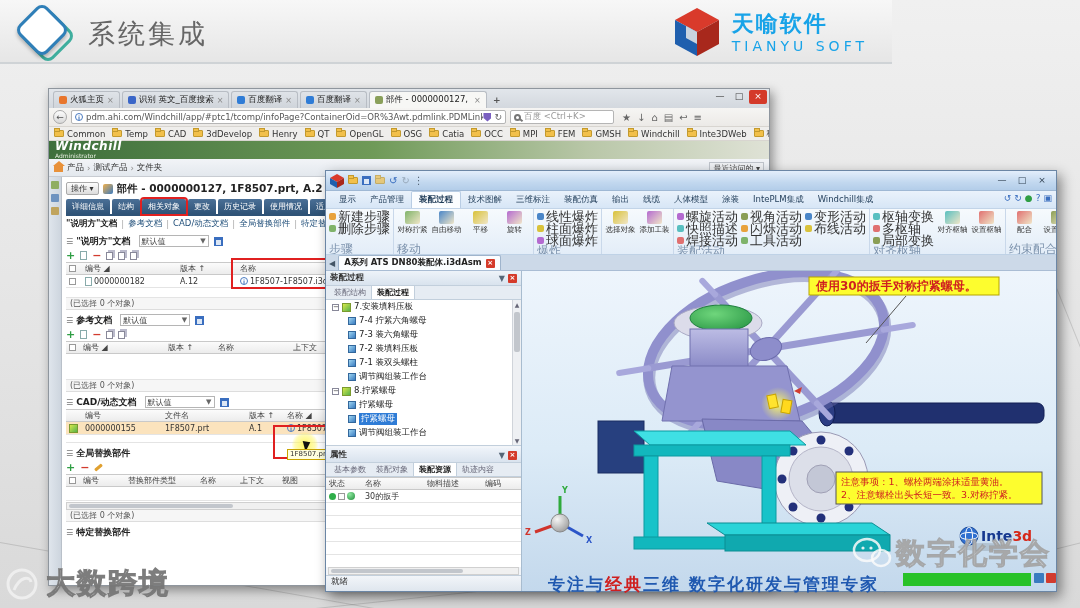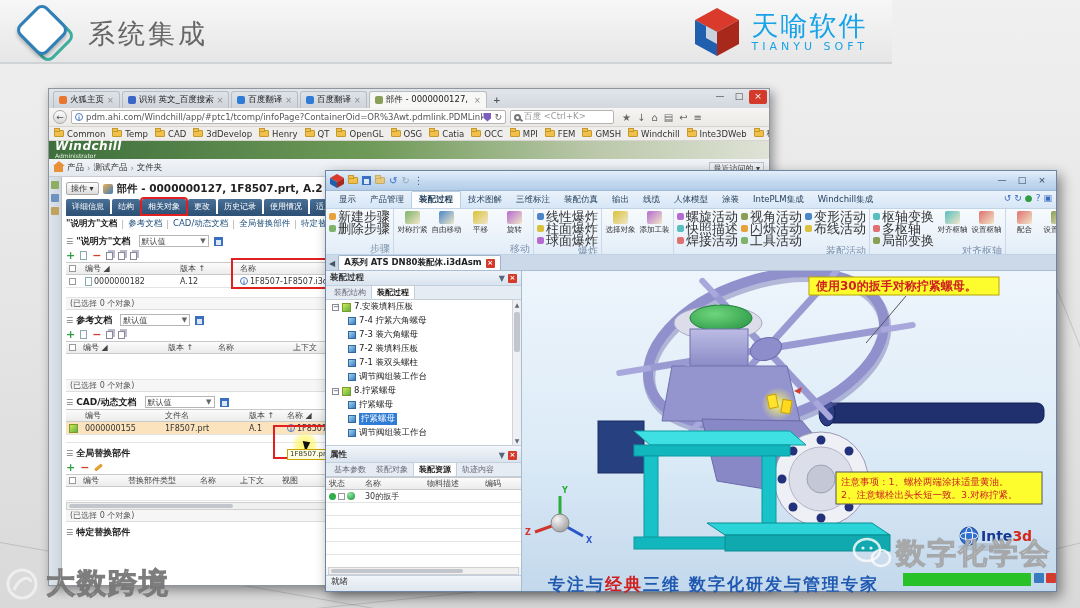--- a/index.html
+++ b/index.html
@@ -9,22 +9,22 @@
   
   .sl-header{position:absolute;left:0;top:0;width:892px;height:64px;
     background:linear-gradient(180deg,#f7f7f7,#e6e6e6);border-bottom:2px solid #cfd3d6;}
   .diamond-wrap{position:absolute;left:16px;top:4px;width:62px;height:62px;}
   .dia{position:absolute;width:40px;height:40px;border-radius:8px;transform:rotate(45deg);background:#fff;}
   .dia.d2{left:12px;top:12px;border:3px solid #3fae9e;background:transparent;}
   .dia.d1{left:6px;top:6px;border:3px solid #2f7fb8;box-shadow:2px 2px 4px rgba(0,0,0,.25);}
   .sl-title{position:absolute;left:88px;top:16px;font-size:27px;color:#666;letter-spacing:3px;}
   .brand{position:absolute;right:24px;top:6px;display:flex;align-items:center;}
   .brand-txt{margin-left:10px;}
-  .brand-name{font-size:27px;font-weight:normal;color:#18a3e8;letter-spacing:2px;line-height:28px;}
-  .brand-sub{font-size:11px;color:#18a3e8;letter-spacing:4px;}
+  .brand-name{font-size:22px;font-weight:bold;color:#18a3e8;letter-spacing:2px;line-height:28px;}
+  .brand-sub{font-size:14px;color:#18a3e8;letter-spacing:4px;}
   
   .dline{position:absolute;height:1px;background:rgba(120,120,120,.28);z-index:1;}
   
   .cb{display:inline-block;width:7px;height:7px;border:1px solid #999;background:#fff;vertical-align:middle;}
   .ic{display:inline-block;vertical-align:middle;}
   .ic-folder{width:10px;height:7px;background:#f2c04a;border:1px solid #c39a2e;border-radius:1px;position:relative;}
   .ic-folder::before{content:'';position:absolute;top:-3px;left:-1px;width:4px;height:2px;background:#f2c04a;border:1px solid #c39a2e;}
   .ic-save{width:9px;height:9px;background:#3a6ebf;position:relative;}
   .ic-save::after{content:'';position:absolute;left:2px;top:3px;width:5px;height:5px;background:#dce7f5;}
   .ic-doc{width:7px;height:9px;background:#fff;border:1px solid #8aa;}
@@ -156,21 +156,21 @@
     border-bottom:1px solid #bfd2e6;display:flex;overflow:hidden;}
   .rgroup{display:flex;flex-direction:column;border-right:1px solid #c9d8ea;padding:2px 3px 0 3px;flex:none;}
   .rgbody{display:flex;flex:1;gap:3px;align-items:flex-start;}
   .rgcol{display:flex;flex-direction:column;gap:1px;}
   .sitem{display:flex;align-items:center;gap:2px;height:11px;}
   .sitem .t{font-size:13px;white-space:nowrap;color:#333;}
   .sitem .ic-chip{width:7px;height:7px;}
   .bigbtn{width:31px;display:flex;flex-direction:column;align-items:center;gap:1px;}
   .bigbtn .ic-chip{width:15px;height:13px;}
   .bigbtn .t{font-size:7.5px;color:#333;text-align:center;white-space:nowrap;}
-  .rglabel{font-size:10px;color:#7d93ad;text-align:right;height:10px;line-height:10px;}
+  .rglabel{font-size:12px;color:#7d93ad;text-align:left;height:10px;line-height:10px;}
   .doctabs{position:absolute;left:0;top:84px;right:0;height:16px;background:#ccd9e8;border-bottom:1px solid #aabdd4;
     display:flex;align-items:flex-end;padding-left:2px;}
   .docarrow{font-size:8px;color:#456;margin:0 3px 2px 1px;}
   .doctab{background:#fbfdff;border:1px solid #9fb4cc;border-bottom:none;font-size:8.5px;font-weight:bold;color:#222;
     padding:1px 5px;display:flex;align-items:center;gap:4px;border-radius:2px 2px 0 0;}
   .doctab .x{background:#d43a2a;color:#fff;width:9px;height:9px;line-height:8px;text-align:center;font-size:7px;font-weight:bold;border-radius:1px;}
   .lpanel{position:absolute;left:0;top:100px;width:196px;bottom:0;background:#f2f5f9;border-right:1px solid #a8bccf;
     display:flex;flex-direction:column;}
   .phead{height:15px;background:linear-gradient(#eef3f9,#d9e3ee);border-bottom:1px solid #c2cfdc;display:flex;
     align-items:center;padding:0 4px;font-size:8.5px;font-weight:bold;color:#333;}

